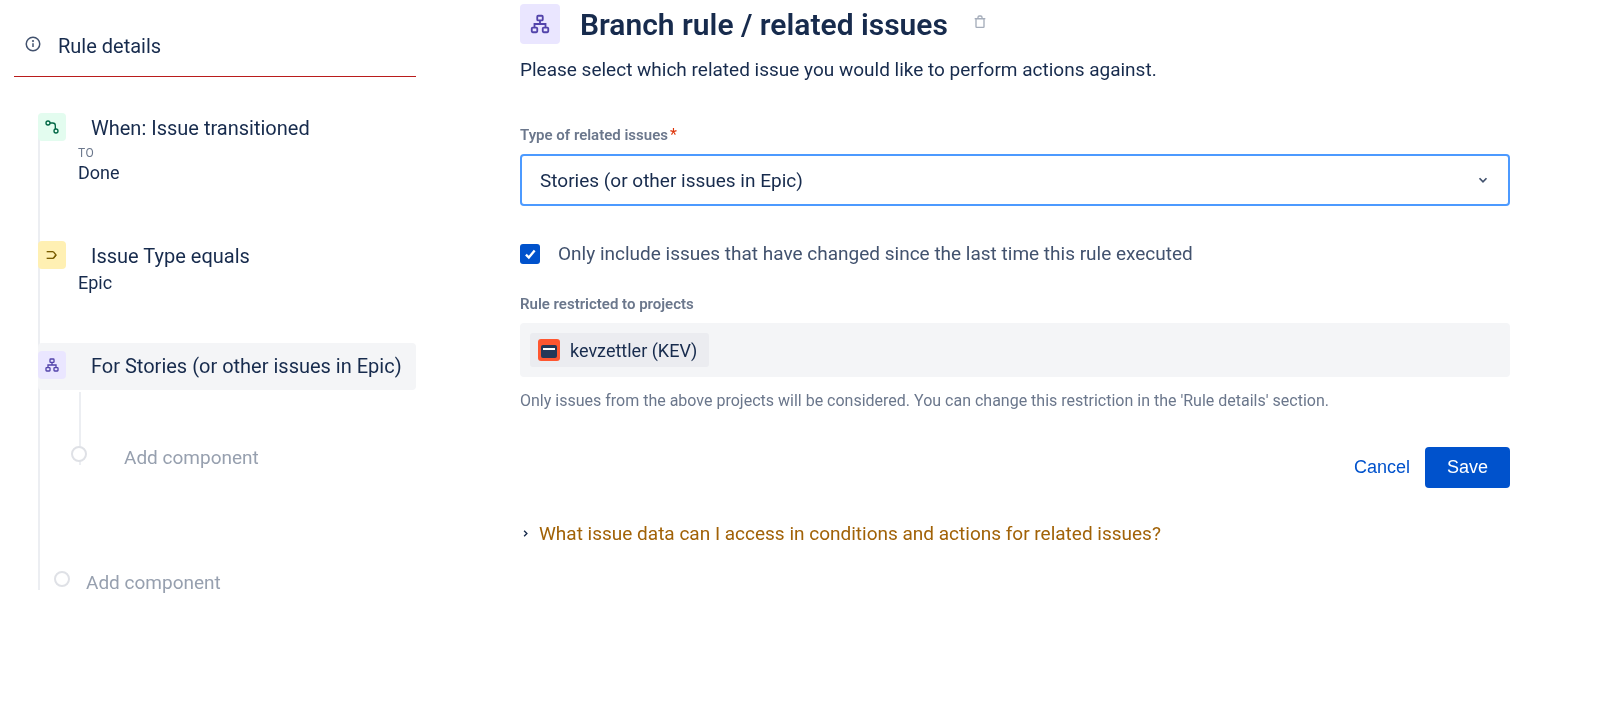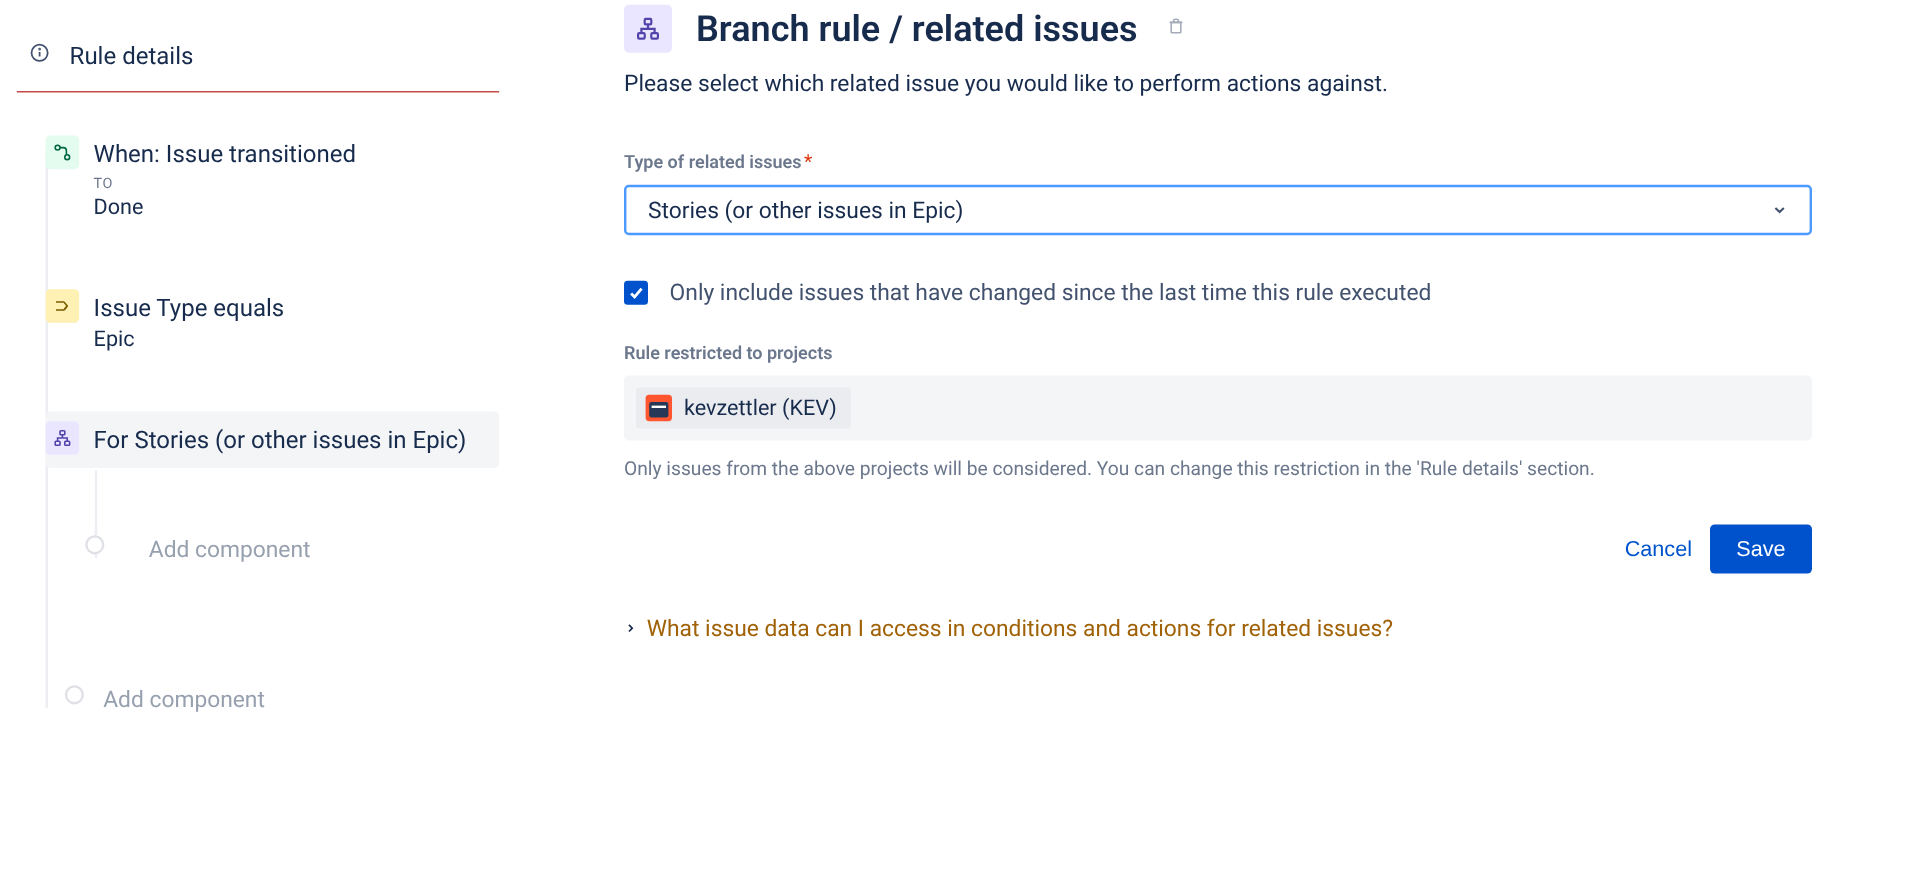--- a/index.html
+++ b/index.html
@@ -52,21 +52,21 @@
       height:28px;
       border-radius:4px;
       display:flex;
       align-items:center;
       justify-content:center;
       background:#fff;
     }
     .icon-green { background:#E3FCEF; }
     .icon-yellow { background:#FFF0B3; }
     .icon-purple { background:#EAE6FF; }
-    .node-title { font-size:20px; color:#172B4D; line-height:1.35; }
+    .node-title { font-size:20px; color:#172B4D; line-height:1.35;margin-left:13px; }
     .node-sub-label { font-size:12px; font-weight:400; color:#6B778C; letter-spacing:0.5px; margin-top:4px; }
     .node-sub-value { font-size:18px; color:#172B4D; margin-top:2px; }
     .inner-branch {
       position:relative;
       margin-left: 46px;
       margin-top: 30px;
     }
     .inner-branch::before {
       content:"";
       position:absolute;
@@ -119,21 +119,21 @@
     .trash-icon svg { width:16px; height:16px; }
     .trash-icon { color:#a5adba; cursor:pointer; margin-left:4px; }
     .description { font-size:19px; color:#172B4D; margin-top:14px; margin-left:0; }
     .form { margin-top: 44px; }
     .field-label { font-size:15px; font-weight:600; color:#6B778C; }
     .req { color:#DE350B; margin-left:2px; }
     .select {
       margin-top:10px;
       border:2px solid #4C9AFF;
       border-radius:4px;
-      height:42px;
+      height:52px;
       display:flex;
       align-items:center;
       justify-content:space-between;
       padding:0 18px;
       font-size:19px;
       color:#172B4D;
       cursor:pointer;
       background:#fff;
     }
     .chevron svg { width:14px; height:14px; }

